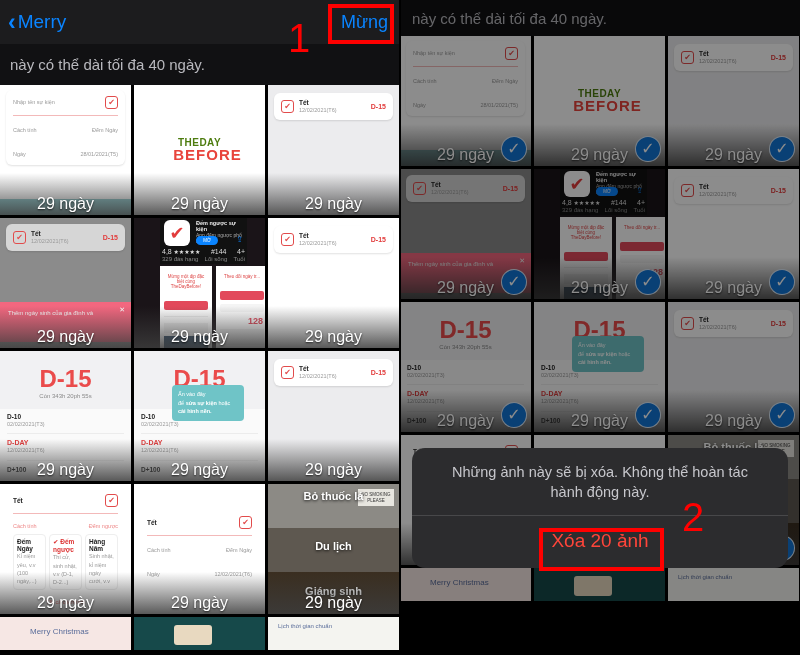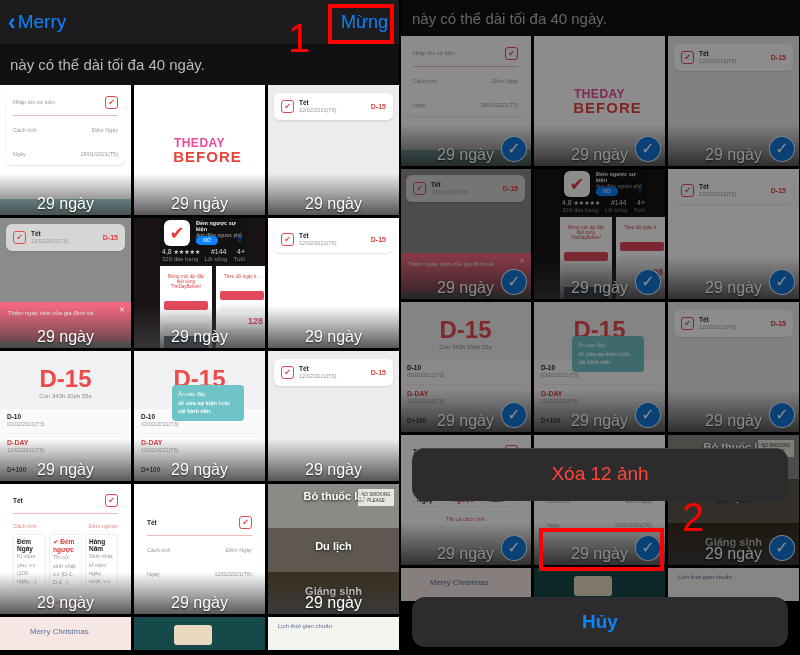--- a/index.html
+++ b/index.html
@@ -66,21 +66,21 @@
             display:flex; align-items:center; justify-content:center;
             color:#e24b4b; font-size:8px; line-height:1; }
   .dday   { color:#e23c3c; font-size:7px; font-weight:bold; }
 
   .bg-white { background:#fff; }
   .bg-grey  { background:#ececee; }
 
   
   .tdb { position:absolute; left:0; top:0; width:100%; height:100%;
          display:flex; flex-direction:column; align-items:center; justify-content:center; }
-  .tdb-1 { color:#ec4899; font-size:12px; font-weight:bold; letter-spacing:.5px; }
+  .tdb-1 { color:#4d7c0f; font-size:10px; font-weight:bold; letter-spacing:.5px; }
   .tdb-2 { color:#e8443c; font-size:15px; font-weight:bold; letter-spacing:1px;
            margin-left:16px; margin-top:-2px; }
 
   
   .dbig { position:absolute; left:0; top:14px; width:100%; text-align:center;
           color:#ea4b4b; font-size:24px; font-weight:bold; }
   .dsub { position:absolute; left:0; top:42px; width:100%; text-align:center;
           color:#8a8a8a; font-size:6px; }
   .dlist { position:absolute; left:7px; top:62px; right:7px; }
   .tipbox { position:absolute; left:38px; top:34px; width:72px;
@@ -700,23 +700,23 @@
       </div>
       <div class="cell short">
         <div class="sl-c"></div>
         <div class="hand" style="left:10px;top:6px;">Lịch thời gian chuẩn</div>
       </div>
     </div>
 
     <div class="dimmer"></div>
 
     <div class="sheet sheet-msg">
+      <div class="sheet-text">Những ảnh này sẽ bị xóa. Không thể hoàn tác hành động này.</div>
       <div class="sheet-div"></div>
-      <div class="sheet-del">Xóa 12 ảnh</div>
+      <div class="sheet-del">Xóa 20 ảnh</div>
     </div>
-    <div class="sheet sheet-cancel">Hủy</div>
 
     <div class="ann-box" style="left:139px;top:528px;width:125px;height:43px;"></div>
     <div class="ann-num" style="left:282px;top:497px;">2</div>
   </div>
 
   <div class="divider-v"></div>
 </div>
 
 </body></html>

